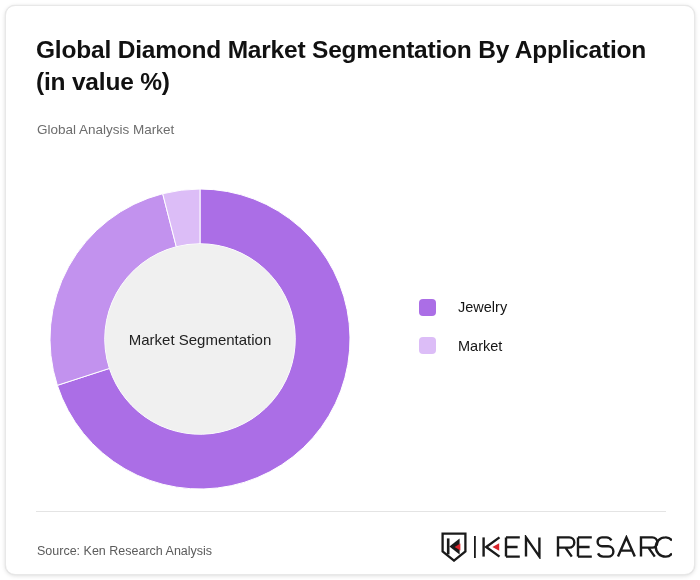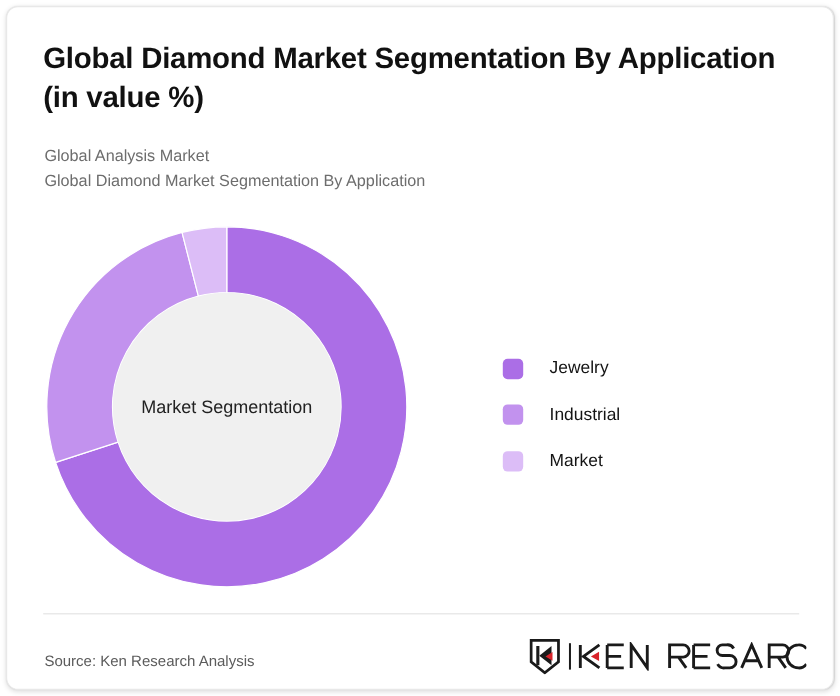--- a/index.html
+++ b/index.html
@@ -48,21 +48,21 @@
   }
   .subtitle {
     font-size: 13.5px;
     color: #6d6d6d;
     line-height: 1.56;
     white-space: nowrap;
   }
 
   .donut-wrap {
     position: absolute;
-    left: 28px;
+    left: 39px;
     top: 178px;
     width: 310px;
     height: 310px;
     text-align: center;
   }
   .donut-svg { display: block; }
 
   .center-label {
     position: absolute;
     left: 0;
@@ -134,43 +134,38 @@
 </style>
 </head>
 <body>
 
 <div class="card">
 
   <div class="chart-title">Global Diamond Market Segmentation By Application (in value %)</div>
 
   <div class="subtitle-block">
     <div class="subtitle">Global Analysis Market</div>
-    <div class="subtitle">Global Diamond Market Segmentation By Application</div>
   </div>
 
   <div class="donut-wrap">
     <svg class="donut-svg" width="310" height="310" viewBox="0 0 310 310">
       <g id="donut-slices">
           <path d="M 155 5 A 150 150 0 1 1 12.341522555726982 201.35254915624213 L 64.41186682288662 184.43386871421376 A 95.25 95.25 0 1 0 155 59.75 Z" fill="#ab6ee6" stroke="#ffffff" stroke-width="1"></path>
           <path d="M 12.341522555726982 201.35254915624213 A 150 150 0 0 1 117.69651692527171 9.712525830705346 L 131.31228824754754 62.7424539024979 A 95.25 95.25 0 0 0 64.41186682288662 184.43386871421376 Z" fill="#c292ee" stroke="#ffffff" stroke-width="1"></path>
           <path d="M 117.69651692527171 9.712525830705346 A 150 150 0 0 1 154.99999999999997 5 L 154.99999999999997 59.75 A 95.25 95.25 0 0 0 131.31228824754754 62.7424539024979 Z" fill="#dcbdf7" stroke="#ffffff" stroke-width="1"></path>
         </g>
       <circle cx="155" cy="155" r="95" fill="#f0f0f0"></circle>
     </svg>
     <div class="center-label">Market Segmentation</div>
   </div>
 
   <div class="legend">
     <div class="legend-item">
       <span class="legend-swatch" style="background: rgb(171, 110, 230);"></span>
       <span class="legend-label">Jewelry</span>
-    </div>
-    <div class="legend-item">
-      <span class="legend-swatch" style="background: rgb(194, 146, 238);"></span>
-      <span class="legend-label">Industrial</span>
     </div>
     <div class="legend-item">
       <span class="legend-swatch" style="background: rgb(220, 189, 247);"></span>
       <span class="legend-label">Market</span>
     </div>
   </div>
 
   <div class="footer-rule"></div>
 
   <div class="source-text">Source: Ken Research Analysis</div>

